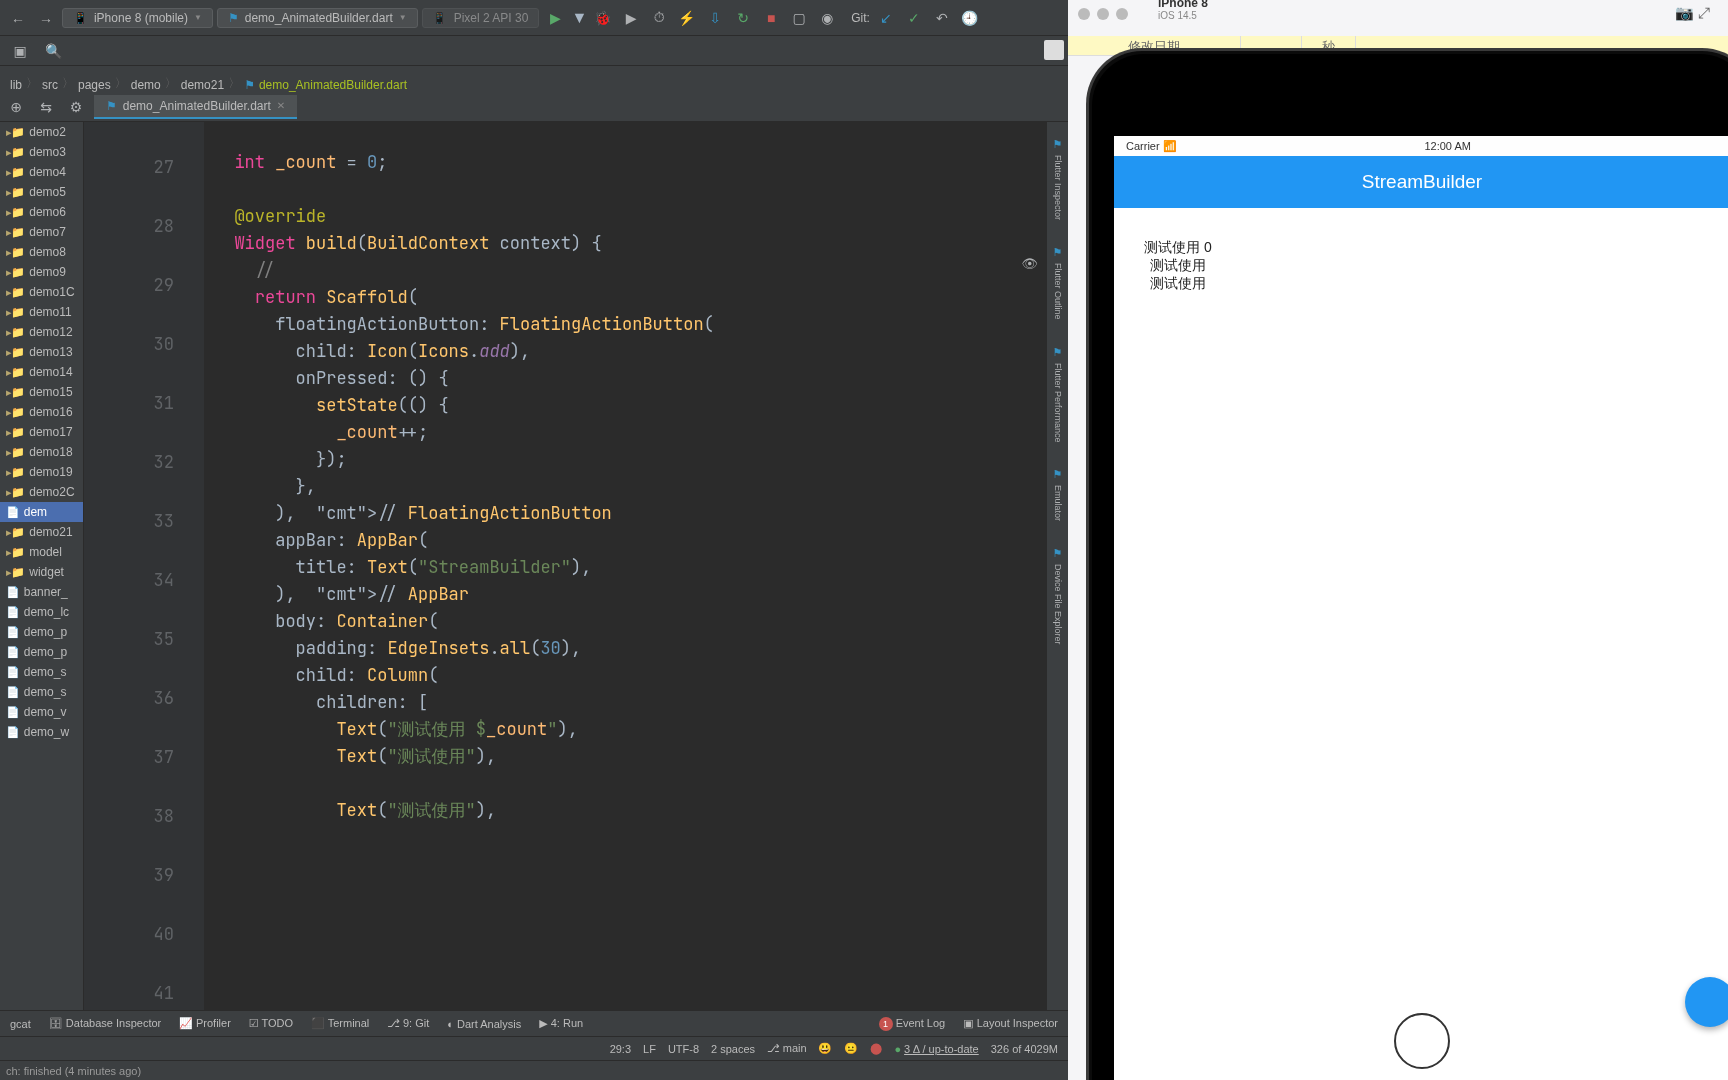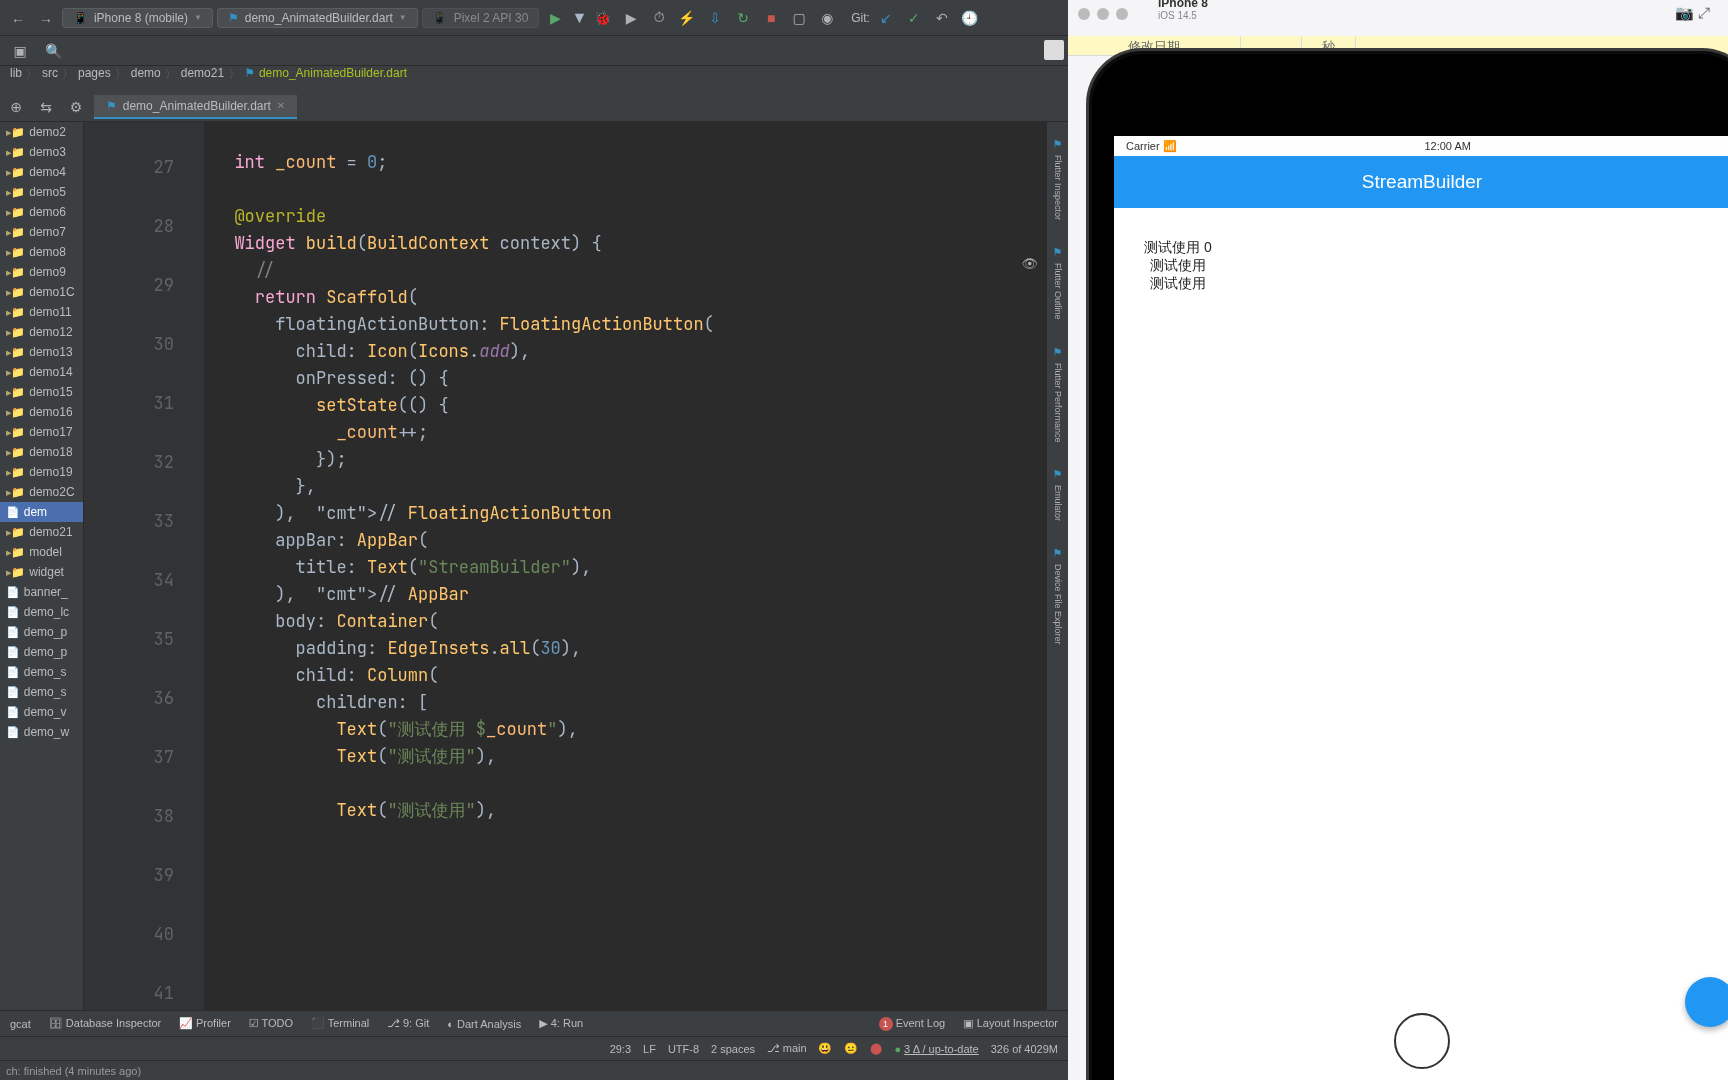--- a/index.html
+++ b/index.html
@@ -18,39 +18,39 @@
     .tb-btn { width: 24px; height: 24px; display: flex; align-items: center; justify-content: center; color: #afb1b3; font-size: 14px; cursor: pointer; }
     .target { background: #4b4e50; border: 1px solid #5a5d5f; border-radius: 3px; padding: 2px 10px; color: #bbb; font-size: 12px; display: flex; align-items: center; gap: 6px; }
     .target .icon { font-size: 12px; }
     .target .drop { font-size: 8px; color: #888; }
     .run-icon { color: #59a869; }
     .stop-icon { color: #c75450; }
     .yellow { color: #f0a732; }
     .blue-icon { color: #3592c4; }
     .gray-icon { color: #afb1b3; }
     .sub-toolbar { height: 30px; display: flex; align-items: center; padding: 0 8px; gap: 10px; border-bottom: 1px solid #2b2b2b; }
-    .breadcrumb { height: 26px; background: #3c3f41; display: flex; align-items: flex-start; padding: 0 10px; font-size: 12px; color: #bbbbbb; gap: 4px; }
+    .breadcrumb { height: 26px; background: #3c3f41; display: flex; align-items: flex-end; padding: 0 10px; font-size: 12px; color: #bbbbbb; gap: 4px; }
     .crumb-item { color: #bbb; }
     .crumb-sep { color: #666; }
     .crumb-file { color: #a8c023; }
     .nav-row { height: 30px; background: #3c3f41; border-bottom: 1px solid #2b2b2b; display:flex; align-items:center; padding:0 4px; gap:6px;}
     .tabs { display: flex; align-items: center; height: 30px; }
     .tab { background: #4e5254; border-bottom: 2px solid #3592c4; padding: 4px 12px; font-size: 12px; color: #bbb; display: flex; align-items: center; gap: 6px; }
     .tab .close { color: #888; font-size: 10px; }
     .main { flex: 1; display: flex; overflow: hidden; position: relative; }
     .sidebar { width: 84px; background: #3c3f41; border-right: 1px solid #2b2b2b; overflow: hidden; font-size: 12px; }
     .sidebar .item { padding: 3px 6px; display: flex; align-items: center; gap: 4px; color: #bbb; white-space: nowrap; }
     .sidebar .item .folder-ico { color: #b7a66f; font-size: 11px; }
     .sidebar .item .file-ico { color: #3592c4; font-size: 11px; }
     .sidebar .item.selected { background: #4b6eaf; color: #fff; }
     .editor { flex: 1; background: #2b2b2b; font-family: "JetBrains Mono", Menlo, monospace; font-size: 17px; line-height: 27px; display: flex; overflow: hidden; }
     .gutter { width: 120px; text-align: right; color: #606366; padding-right: 30px; background:#313335; user-select: none; position:relative;}
     .gutter .ln { height:27px;margin-top:32px;}
     .code { flex: 1; white-space: pre; padding-left: 10px; position: relative;}
-    .kw { color: #f9a8d4; }
+    .kw { color: #ec4899; }
     .fn { color: #ffc66d; }
     .str { color: #6a8759; }
     .num { color: #6897bb; }
     .cmt { color: #808080; }
     .field { color: #fdba74; }
     .static { font-style: italic; color:#9876aa;}
     .meta { color:#bbb529;}
     .right-tools { position: absolute; right: 0; top: 0; bottom: 0; width: 22px; background: #3c3f41; border-left: 1px solid #2b2b2b; display: flex; flex-direction: column; align-items: center; gap: 14px; padding-top: 10px; font-size: 9px; color:#afb1b3;}
     .right-tools .rt-item { writing-mode: vertical-rl; padding: 6px 0; cursor:pointer; display:flex; align-items:center; gap:4px;}
     .rt-icon { color:#3592c4; font-size:11px; writing-mode: horizontal-tb;}

